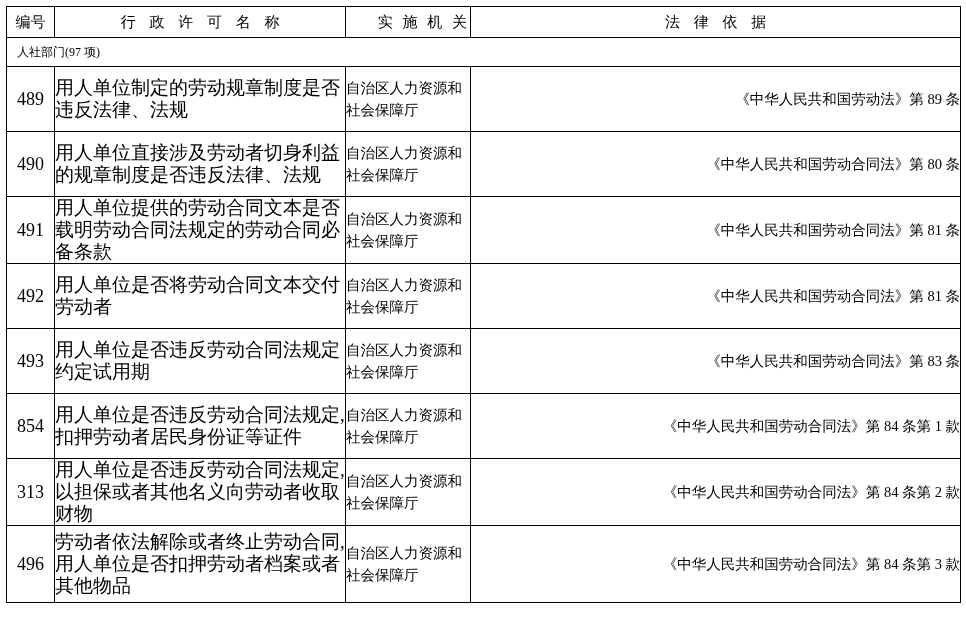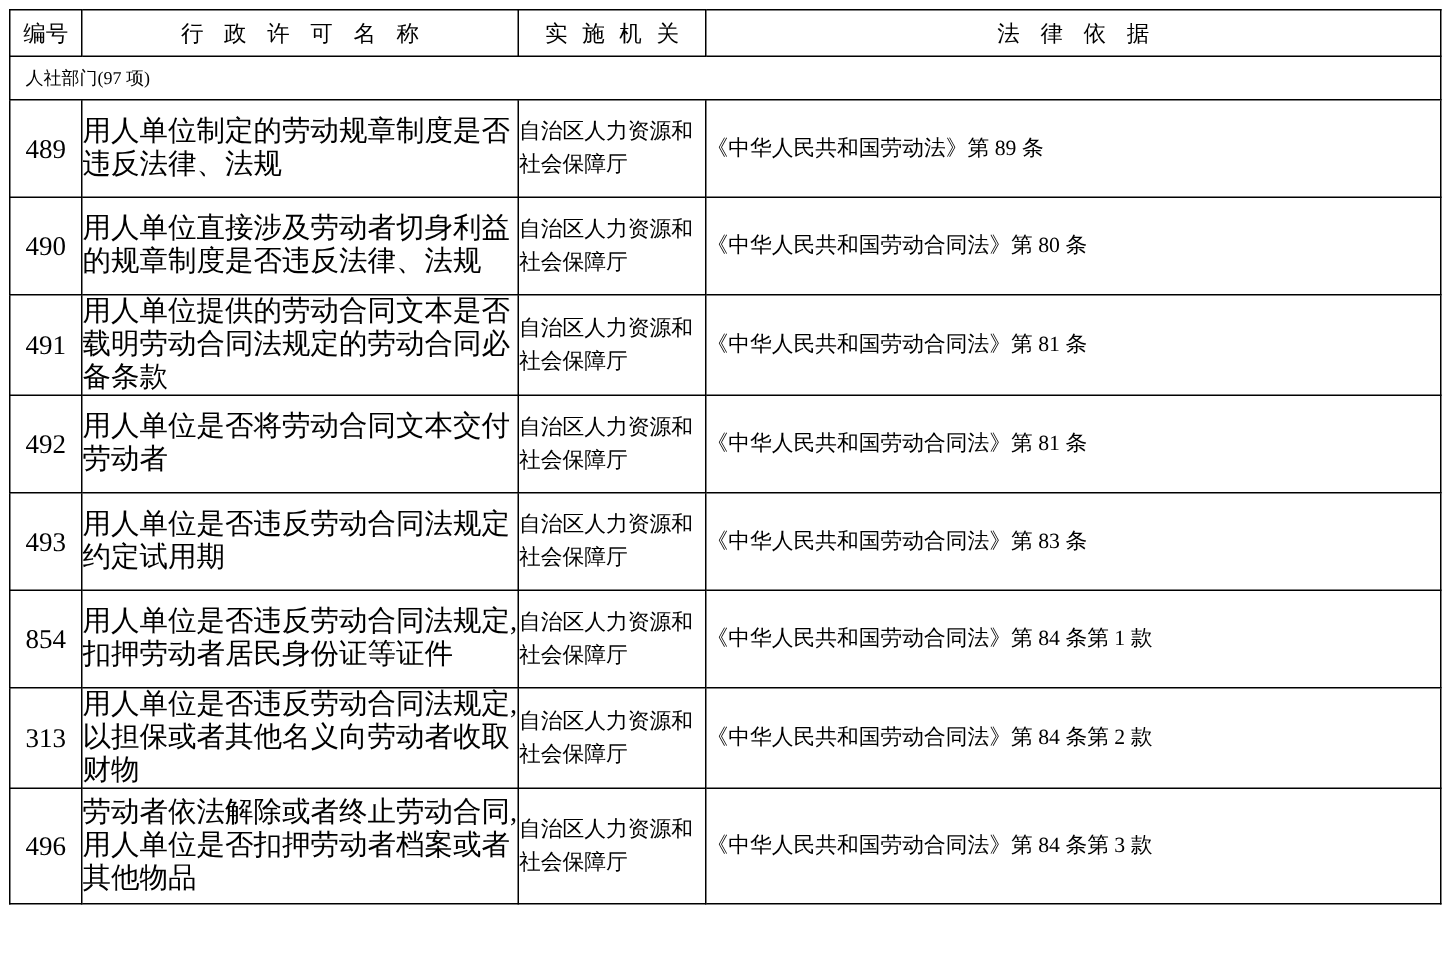--- a/index.html
+++ b/index.html
@@ -50,20 +50,21 @@
     letter-spacing: 0px;
   }
   thead td.hdr-name,
   thead td.hdr-law {
     letter-spacing: 5px;
     text-indent: 5px;
   }
   thead td.hdr-org {
     letter-spacing: 3px;
     text-indent: 3px;
+    text-align: right;
   }
   tr.section-row td {
     height: 28px;
     font-size: 12px;
     padding-left: 10px;
     text-align: left;
   }
   td.cell-id {
     text-align: center;
     font-size: 18px;
@@ -79,21 +80,21 @@
   td.cell-org {
     font-size: 14.5px;
     line-height: 22px;
     padding: 7px 4px 7px 6px;
     text-align: left;
   }
   td.cell-law {
     font-size: 14.5px;
     line-height: 22px;
     padding: 7px 6px 7px 8px;
-    text-align: left;
+    text-align: right;
   }
   tr.row-h2 td { height: 64px; }
   tr.row-h3 td { height: 76px; }
 </style>
 </head>
 <body>
 
 <div id="page">
   <table class="doc-table">
     <colgroup>

